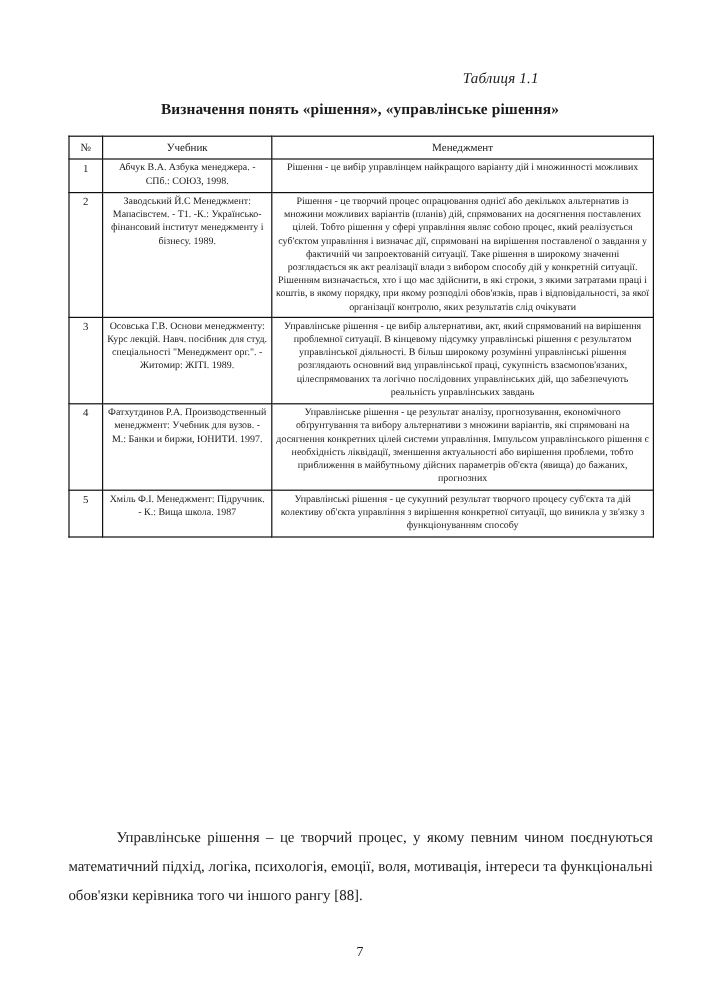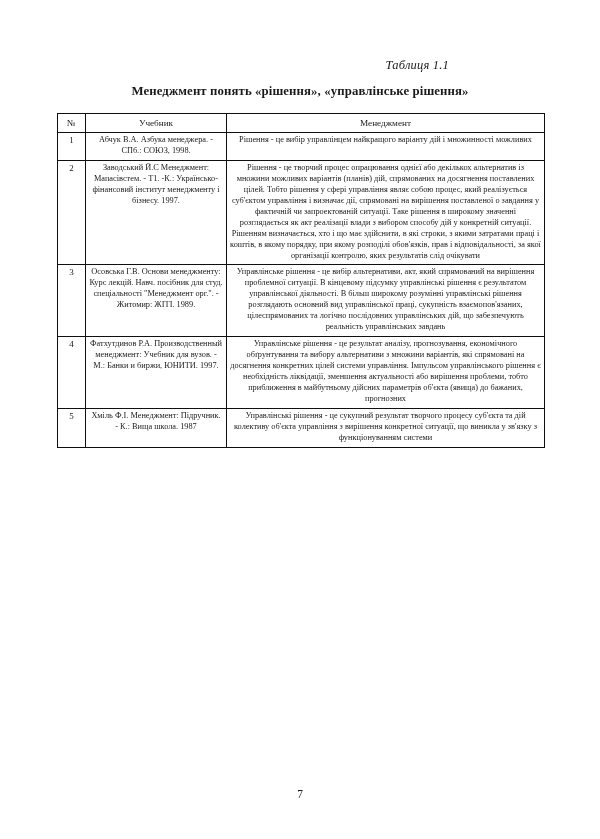--- a/index.html
+++ b/index.html
@@ -109,21 +109,21 @@
     font-size: 11.5px;
   }
 </style>
 </head>
 <body>
 
 <div class="page">
 
   <div class="table-caption">Таблиця 1.1</div>
 
-  <div class="table-title">Менеджмент понять «рішення», «управлінське рішення»</div>
+  <div class="table-title">Визначення понять «рішення», «управлінське рішення»</div>
 
   <table class="def-table">
     <colgroup>
       <col class="c-num">
       <col class="c-src">
       <col class="c-def">
     </colgroup>
     <thead>
       <tr>
         <th>№</th>
@@ -132,37 +132,38 @@
       </tr>
     </thead>
     <tbody>
       <tr>
         <td class="cell-num">1</td>
         <td class="cell-src">Абчук В.А. Азбука менеджера. - СПб.: СОЮЗ, 1998.</td>
         <td class="cell-def">Рішення - це вибір управлінцем найкращого варіанту дій і множинності можливих</td>
       </tr>
       <tr>
         <td class="cell-num">2</td>
-        <td class="cell-src">Заводський Й.С Менеджмент: Мапасівстем. - Т1. -К.: Українсько-фінансовий інститут менеджменту і бізнесу. 1997.</td>
+        <td class="cell-src">Заводський Й.С Менеджмент: Мапасівстем. - Т1. -К.: Українсько-фінансовий інститут менеджменту і бізнесу. 1989.</td>
         <td class="cell-def">Рішення - це творчий процес опрацювання однієї або декількох альтернатив із множини можливих варіантів (планів) дій, спрямованих на досягнення поставлених цілей. Тобто рішення у сфері управління являє собою процес, який реалізується суб'єктом управління і визначає дії, спрямовані на вирішення поставленої о завдання у фактичній чи запроектованій ситуації. Таке рішення в широкому значенні розглядається як акт реалізації влади з вибором способу дій у конкретній ситуації. Рішенням визначається, хто і що має здійснити, в які строки, з якими затратами праці і коштів, в якому порядку, при якому розподілі обов'язків, прав і відповідальності, за якої організації контролю, яких результатів слід очікувати</td>
       </tr>
       <tr>
         <td class="cell-num">3</td>
         <td class="cell-src">Осовська Г.В. Основи менеджменту: Курс лекцій. Навч. посібник для студ. спеціальності "Менеджмент орг.". - Житомир: ЖІТІ. 1989.</td>
         <td class="cell-def">Управлінське рішення - це вибір альтернативи, акт, який спрямований на вирішення проблемної ситуації. В кінцевому підсумку управлінські рішення є результатом управлінської діяльності. В більш широкому розумінні управлінські рішення розглядають основний вид управлінської праці, сукупність взаємопов'язаних, цілеспрямованих та логічно послідовних управлінських дій, що забезпечують реальність управлінських завдань</td>
       </tr>
       <tr>
         <td class="cell-num">4</td>
         <td class="cell-src">Фатхутдинов Р.А. Производственный менеджмент: Учебник для вузов. - М.: Банки и биржи, ЮНИТИ. 1997.</td>
         <td class="cell-def">Управлінське рішення - це результат аналізу, прогнозування, економічного обґрунтування та вибору альтернативи з множини варіантів, які спрямовані на досягнення конкретних цілей системи управління. Імпульсом управлінського рішення є необхідність ліквідації, зменшення актуальності або вирішення проблеми, тобто приближення в майбутньому дійсних параметрів об'єкта (явища) до бажаних, прогнозних</td>
       </tr>
       <tr>
         <td class="cell-num">5</td>
         <td class="cell-src">Хміль Ф.І. Менеджмент: Підручник. - К.: Вища школа. 1987</td>
-        <td class="cell-def">Управлінські рішення - це сукупний результат творчого процесу суб'єкта та дій колективу об'єкта управління з вирішення конкретної ситуації, що виникла у зв'язку з функціонуванням системи</td>
+        <td class="cell-def">Управлінські рішення - це сукупний результат творчого процесу суб'єкта та дій колективу об'єкта управління з вирішення конкретної ситуації, що виникла у зв'язку з функціонуванням способу</td>
       </tr>
     </tbody>
   </table>
 
+  <div class="body-paragraph">Управлінське рішення – це творчий процес, у якому певним чином поєднуються математичний підхід, логіка, психологія, емоції, воля, мотивація, інтереси та функціональні обов'язки керівника того чи іншого рангу [88].</div>
 
   <div class="page-number">7</div>
 
 </div>
 
 </body></html>

